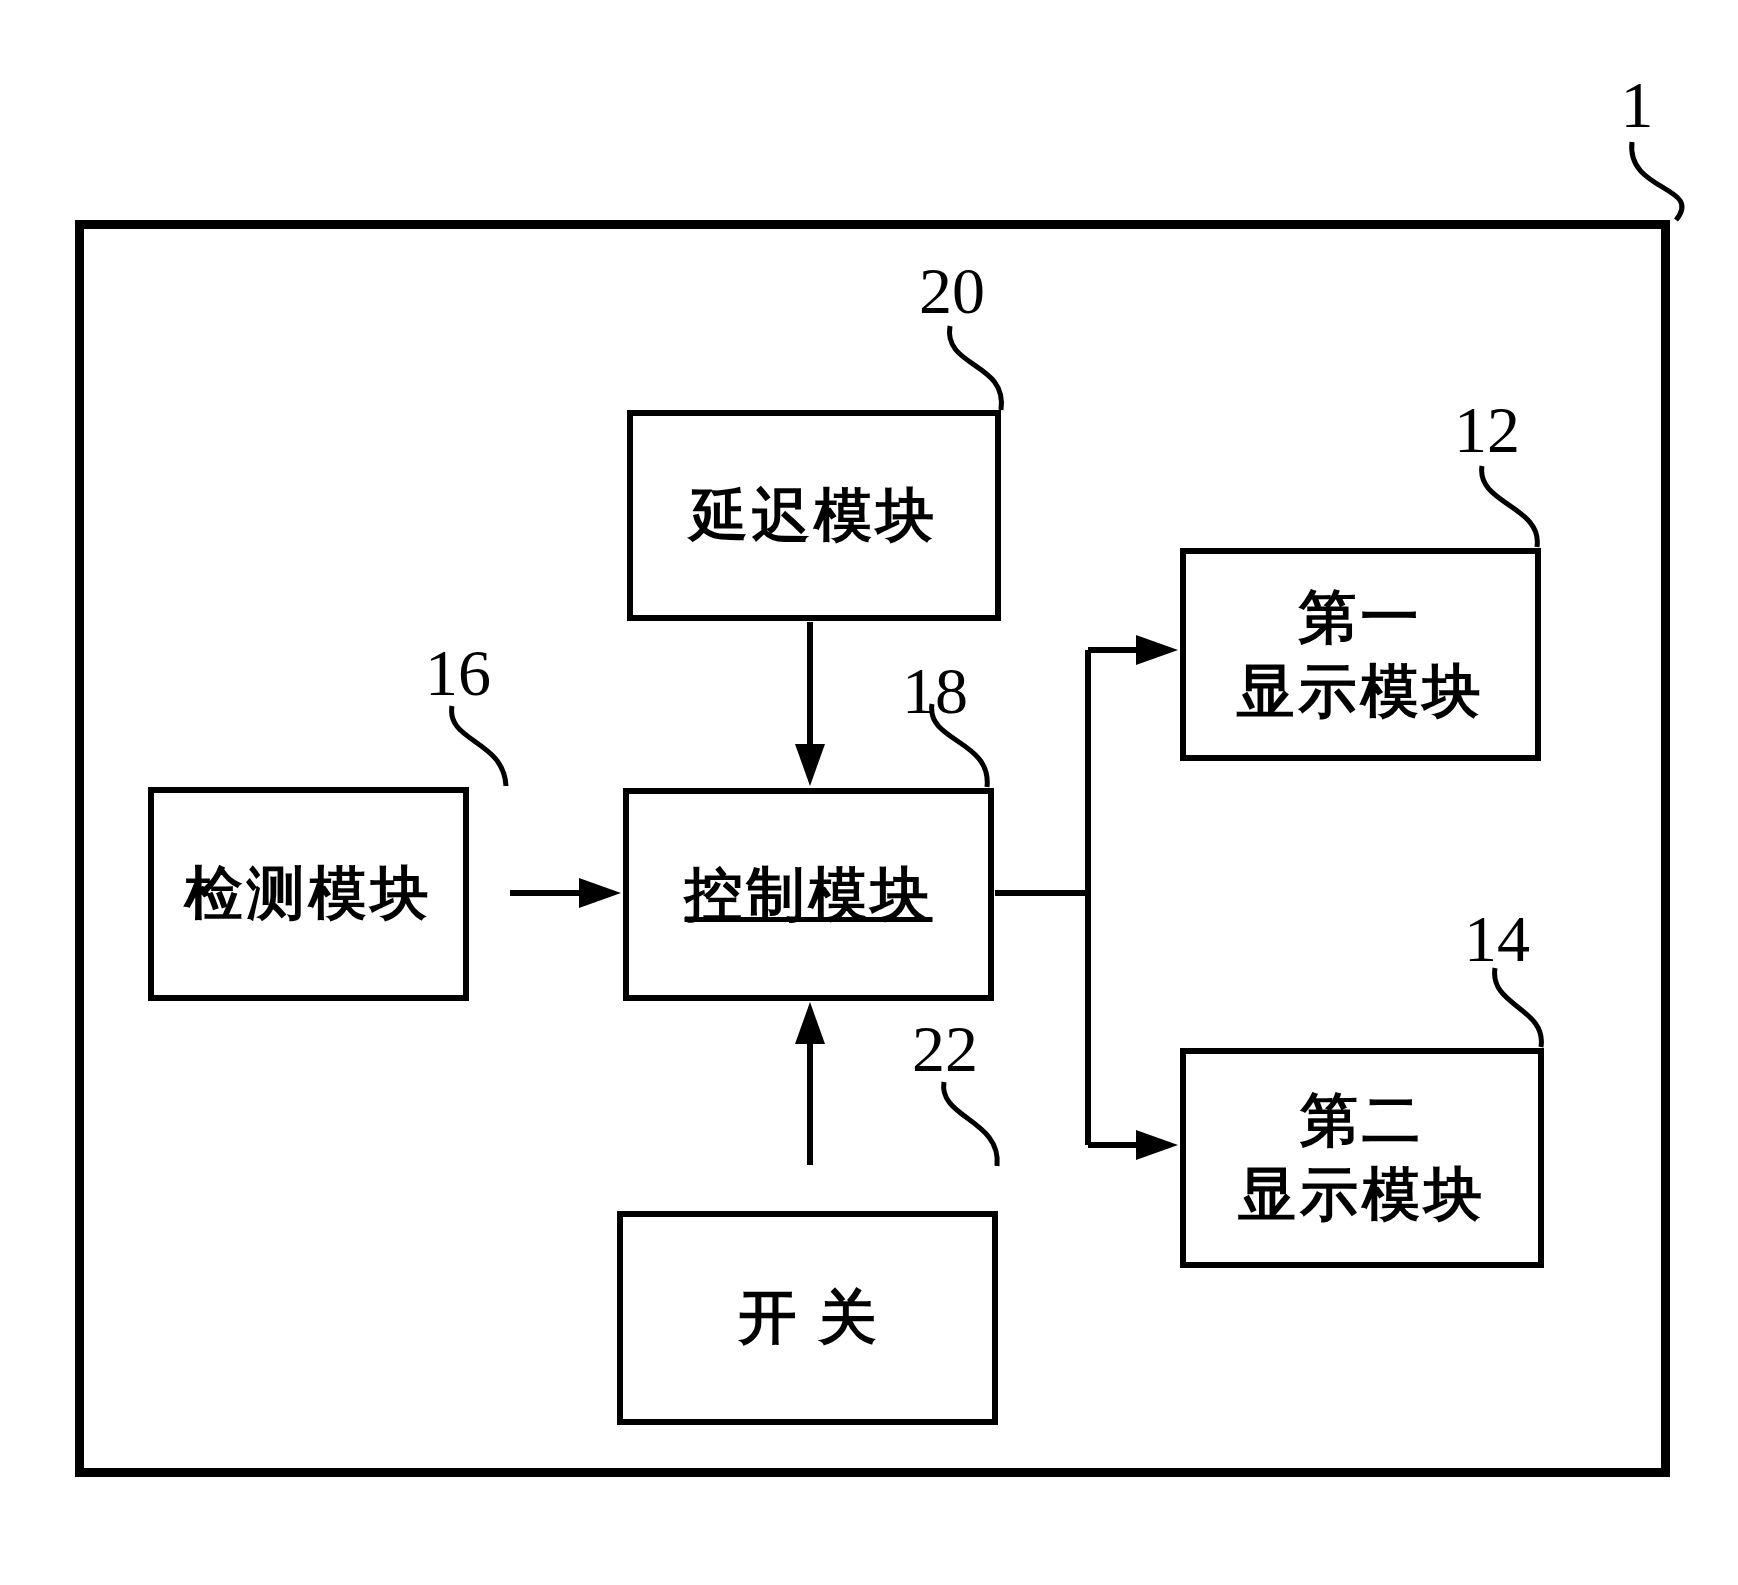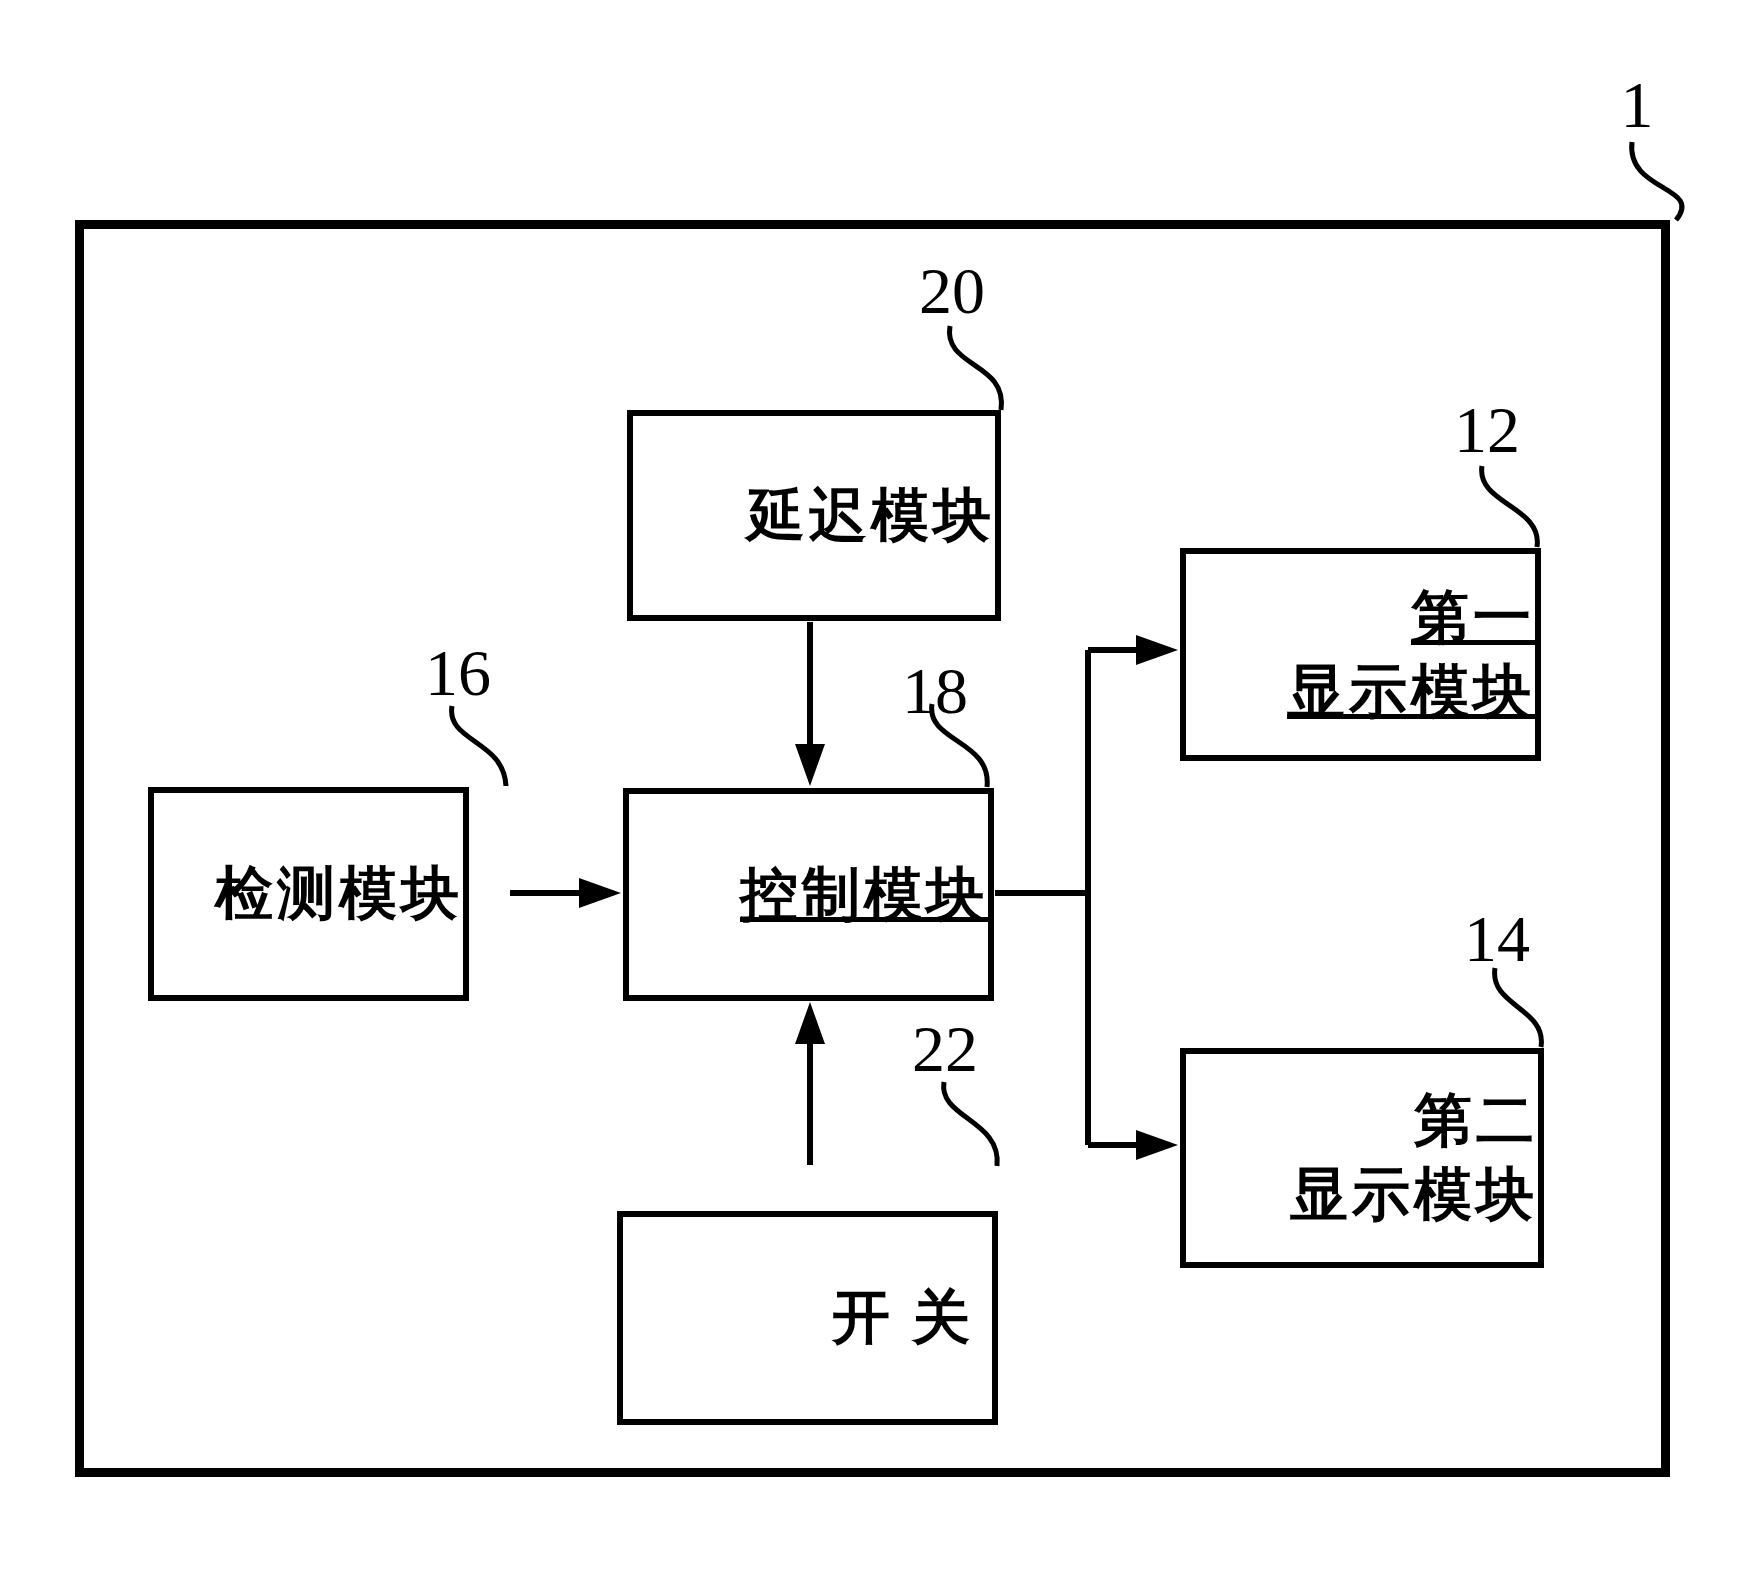--- a/index.html
+++ b/index.html
@@ -11,30 +11,30 @@
     color:#000;
     overflow:hidden;
   }
   #outer-frame{
     position:absolute;left:75px;top:220px;width:1595px;height:1257px;
     border:9px solid #000;box-sizing:border-box;background:transparent;
   }
   .module{
     position:absolute;box-sizing:border-box;
     border:6px solid #000;background:#ffffff;
-    display:flex;flex-direction:column;align-items:flex-end;justify-content:center;
+    display:flex;flex-direction:column;align-items:center;justify-content:center;
     font-size:58px;font-weight:600;letter-spacing:4px;
     font-family:"Liberation Serif","DejaVu Serif",serif;
     line-height:74px;text-align:center;
   }
   #box-delay   {left:627px; top:410px;  width:374px;height:211px;}
   #box-detect  {left:148px; top:787px;  width:321px;height:214px;}
   #box-control {left:623px; top:788px;  width:371px;height:213px;text-decoration:underline;}
   #box-switch  {left:617px; top:1167px; width:381px;height:214px; letter-spacing:22px; padding-left:22px;margin-top:44px;}
-  #box-display1{left:1180px;top:548px;  width:361px;height:213px;text-decoration:underline;}
+  #box-display1{left:1180px;top:548px;  width:361px;height:213px;}
   #box-display2{left:1180px;top:1048px; width:364px;height:220px;}
   .refnum{
     position:absolute;width:110px;height:70px;
     font-size:66px;line-height:70px;text-align:center;
     font-family:"Liberation Serif","DejaVu Serif",serif;font-weight:400;
   }
   #ref-1 {left:1582px;top:70px;}
   #ref-20{left:897px; top:256px;}
   #ref-16{left:403px; top:638px;}
   #ref-18{left:880px; top:636px;margin-top:20px;}

